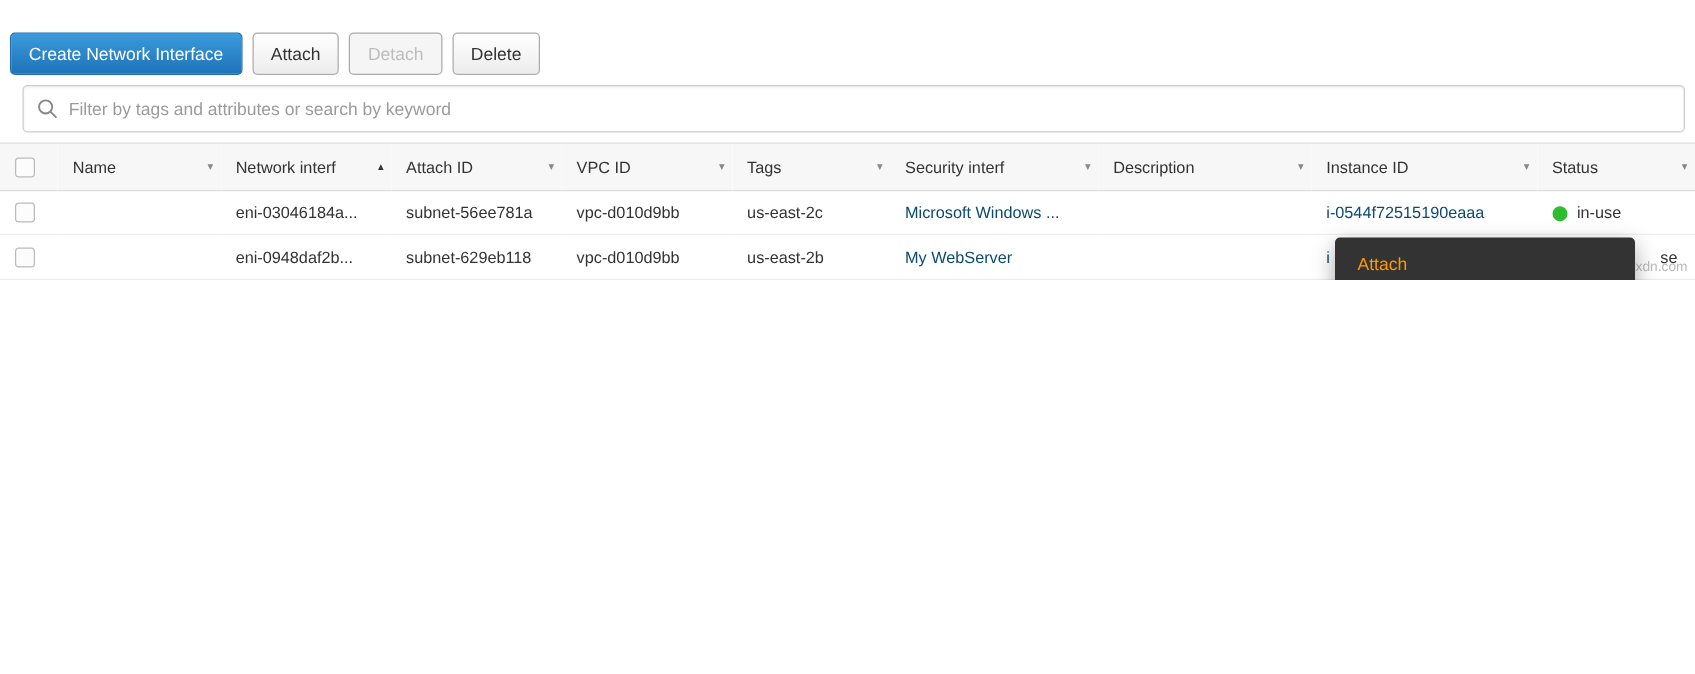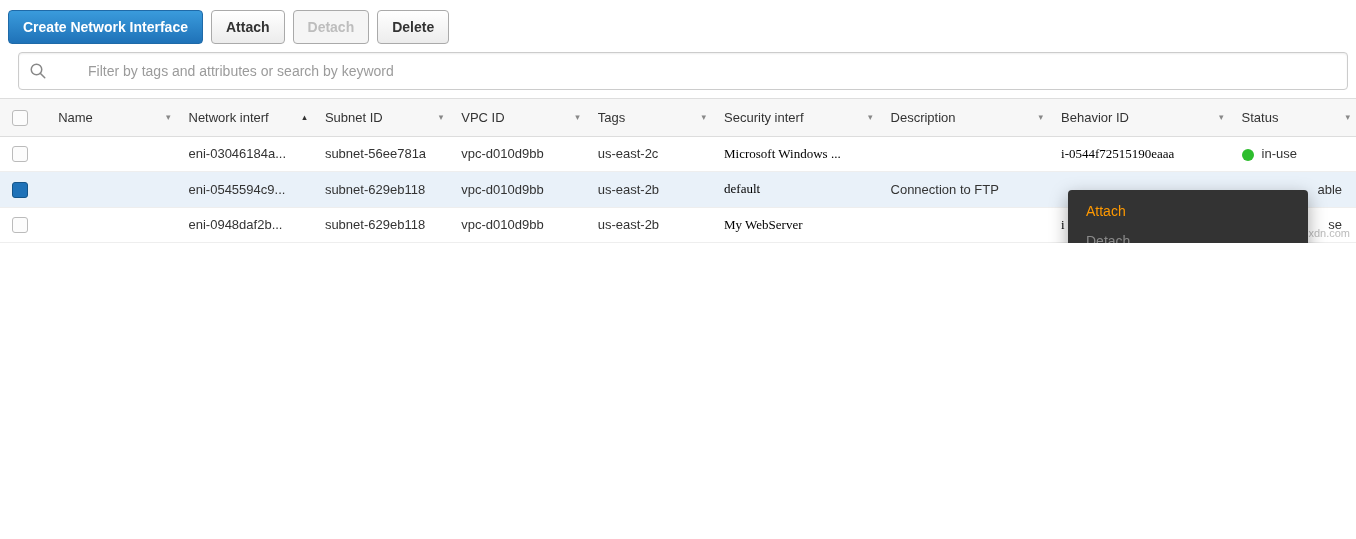--- a/index.html
+++ b/index.html
@@ -15,26 +15,27 @@
     display: flex;
     align-items: center;
     gap: 8px;
     padding: 10px 8px 8px 8px;
   }
   .btn {
     display: inline-flex;
     align-items: center;
     padding: 8px 14px;
     font-size: 14px;
-    font-weight: 700;
+    font-weight: 400;
     border-radius: 4px;
     cursor: pointer;
     border: 1px solid #aaa;
     background: linear-gradient(#fff, #ececec);
     color: #333;
+    margin-top: 16px;
   }
   .btn.primary {
     background: linear-gradient(#3a9bdc, #1f72b8);
     border: 1px solid #1f6aa8;
     color: #fff;
   }
   .btn.disabled {
     color: #bdbdbd;
     background: #f5f5f5;
     cursor: default;
@@ -48,21 +49,20 @@
   }
   .searchbar {
     margin: 0 8px 8px 18px;
     display: flex;
     align-items: center;
     height: 38px;
     border: 1px solid #ccc;
     border-radius: 4px;
     box-shadow: inset 0 1px 2px rgba(0,0,0,.07);
     padding: 0 10px;
-    gap: 33px;
   }
   .searchbar svg { flex: 0 0 auto; margin-right: 8px; }
   .searchbar input {
     flex: 1;
     border: 0;
     outline: 0;
     font-size: 14px;
     color: #333;
     background: transparent;
   }
@@ -110,21 +110,21 @@
     border-radius: 3px;
     background: #fcfcfc;
     display: inline-block;
     vertical-align: middle;
     cursor: pointer;
   }
   .chk.checked {
     background: #1f72b8;
     border-color: #14558a;
   }
-  .link { color: #000000; cursor: pointer; font-family: Liberation Serif, serif; }
+  .link { color: #0c4a6e; cursor: pointer; }
   .status-dot {
     display: inline-block;
     width: 12px; height: 12px;
     border-radius: 50%;
     background: #2dbd2d;
     margin-right: 8px;
     vertical-align: middle;
   }
 
   .context-menu {
@@ -195,53 +195,41 @@
       <col class="c-sg">
       <col class="c-desc">
     <col class="c-inst">
       <col class="c-stat">
   </colgroup>
   <thead>
     <tr>
       <th><span class="chk"></span></th>
       <th><span>Name</span><span class="sort">▾</span></th>
       <th><span>Network interf</span><span class="sort asc">▴</span></th>
-      <th><span>Subnet ID</span><span class="sort">▾</span></th>
+      <th><span>Attach ID</span><span class="sort">▾</span></th>
       <th><span>VPC ID</span><span class="sort">▾</span></th>
       <th><span>Tags</span><span class="sort">▾</span></th>
       <th><span>Security interf</span><span class="sort">▾</span></th>
       <th><span>Description</span><span class="sort">▾</span></th>
-      <th><span>Behavior ID</span><span class="sort">▾</span></th>
+      <th><span>Instance ID</span><span class="sort">▾</span></th>
       <th><span>Status</span><span class="sort">▾</span></th>
     </tr>
   </thead>
   <tbody>
     <tr>
       <td><span class="chk"></span></td>
       <td></td>
       <td>eni-03046184a...</td>
       <td>subnet-56ee781a</td>
       <td>vpc-d010d9bb</td>
       <td>us-east-2c</td>
       <td class="link">Microsoft Windows ...</td>
       <td></td>
       <td class="link">i-0544f72515190eaaa</td>
       <td><span class="status-dot"></span><span>in-use</span></td>
-    </tr>
-    <tr class="selected">
-      <td><span class="chk checked"></span></td>
-      <td></td>
-      <td>eni-0545594c9...</td>
-      <td>subnet-629eb118</td>
-      <td>vpc-d010d9bb</td>
-      <td>us-east-2b</td>
-      <td class="link">default</td>
-      <td>Connection to FTP</td>
-      <td class="link"></td>
-      <td style="text-align:right;padding-right:14px">able</td>
     </tr>
     <tr>
       <td><span class="chk"></span></td>
       <td></td>
       <td>eni-0948daf2b...</td>
       <td>subnet-629eb118</td>
       <td>vpc-d010d9bb</td>
       <td>us-east-2b</td>
       <td class="link">My WebServer</td>
       <td></td>

